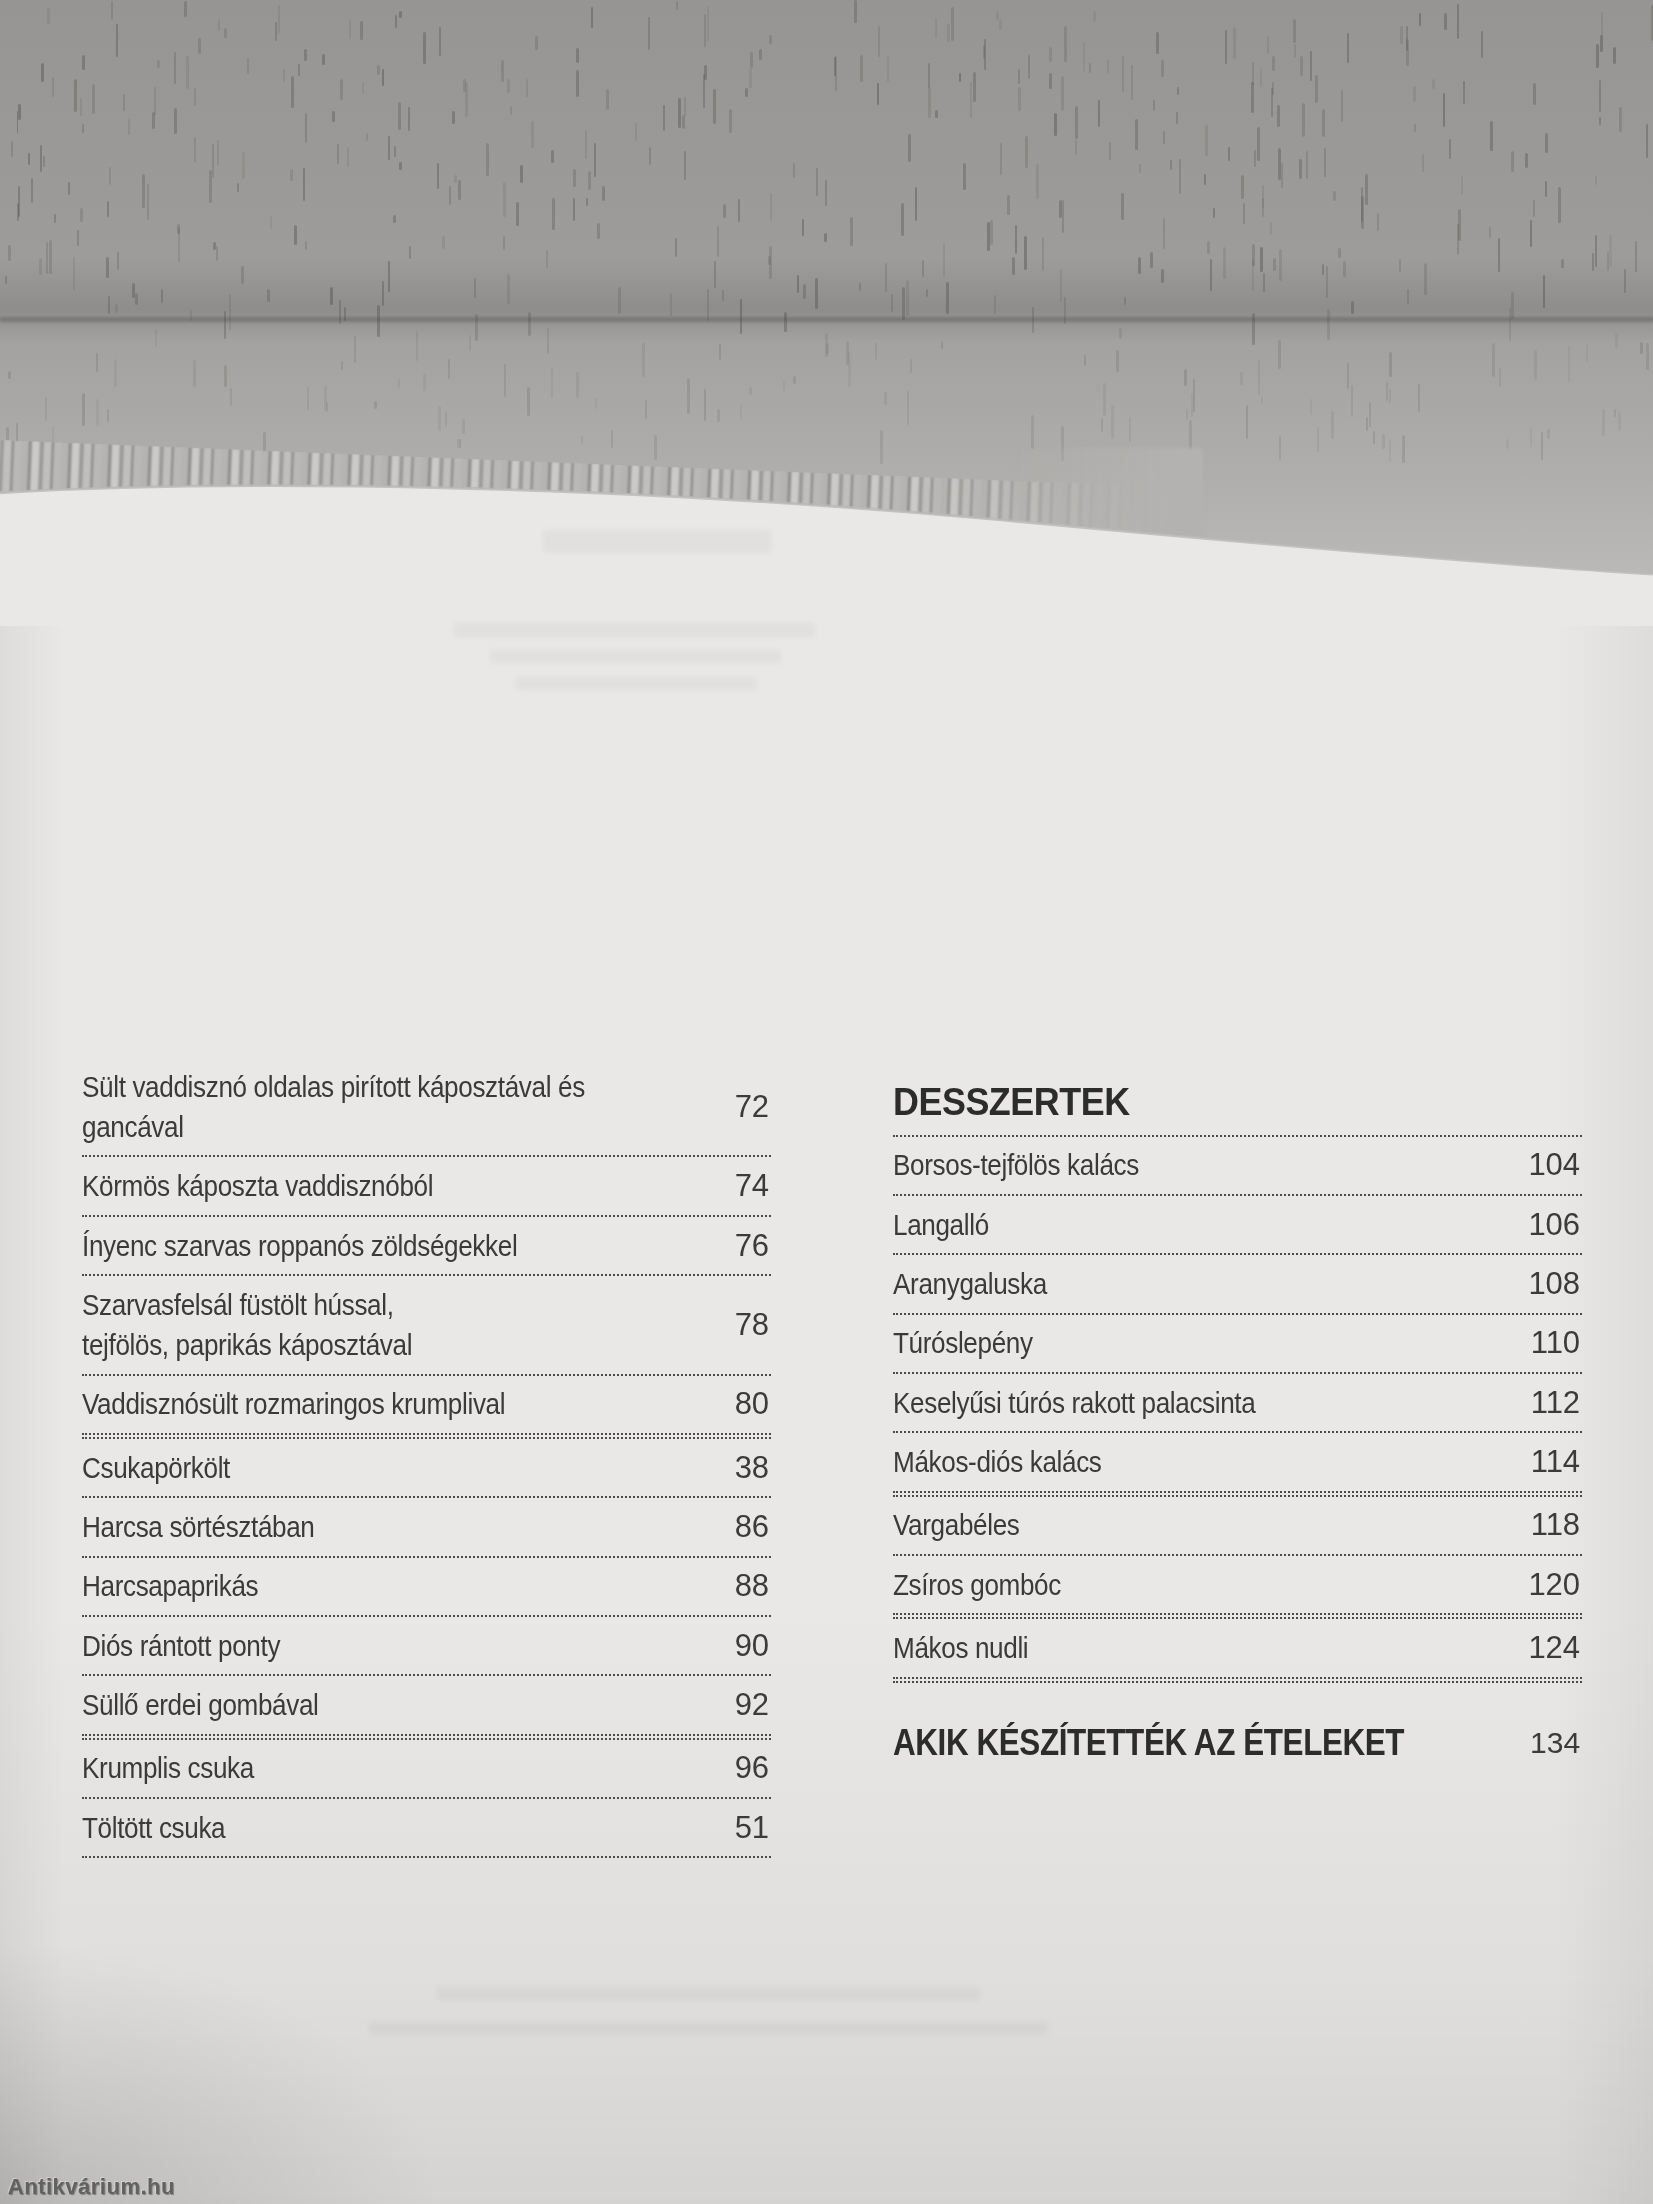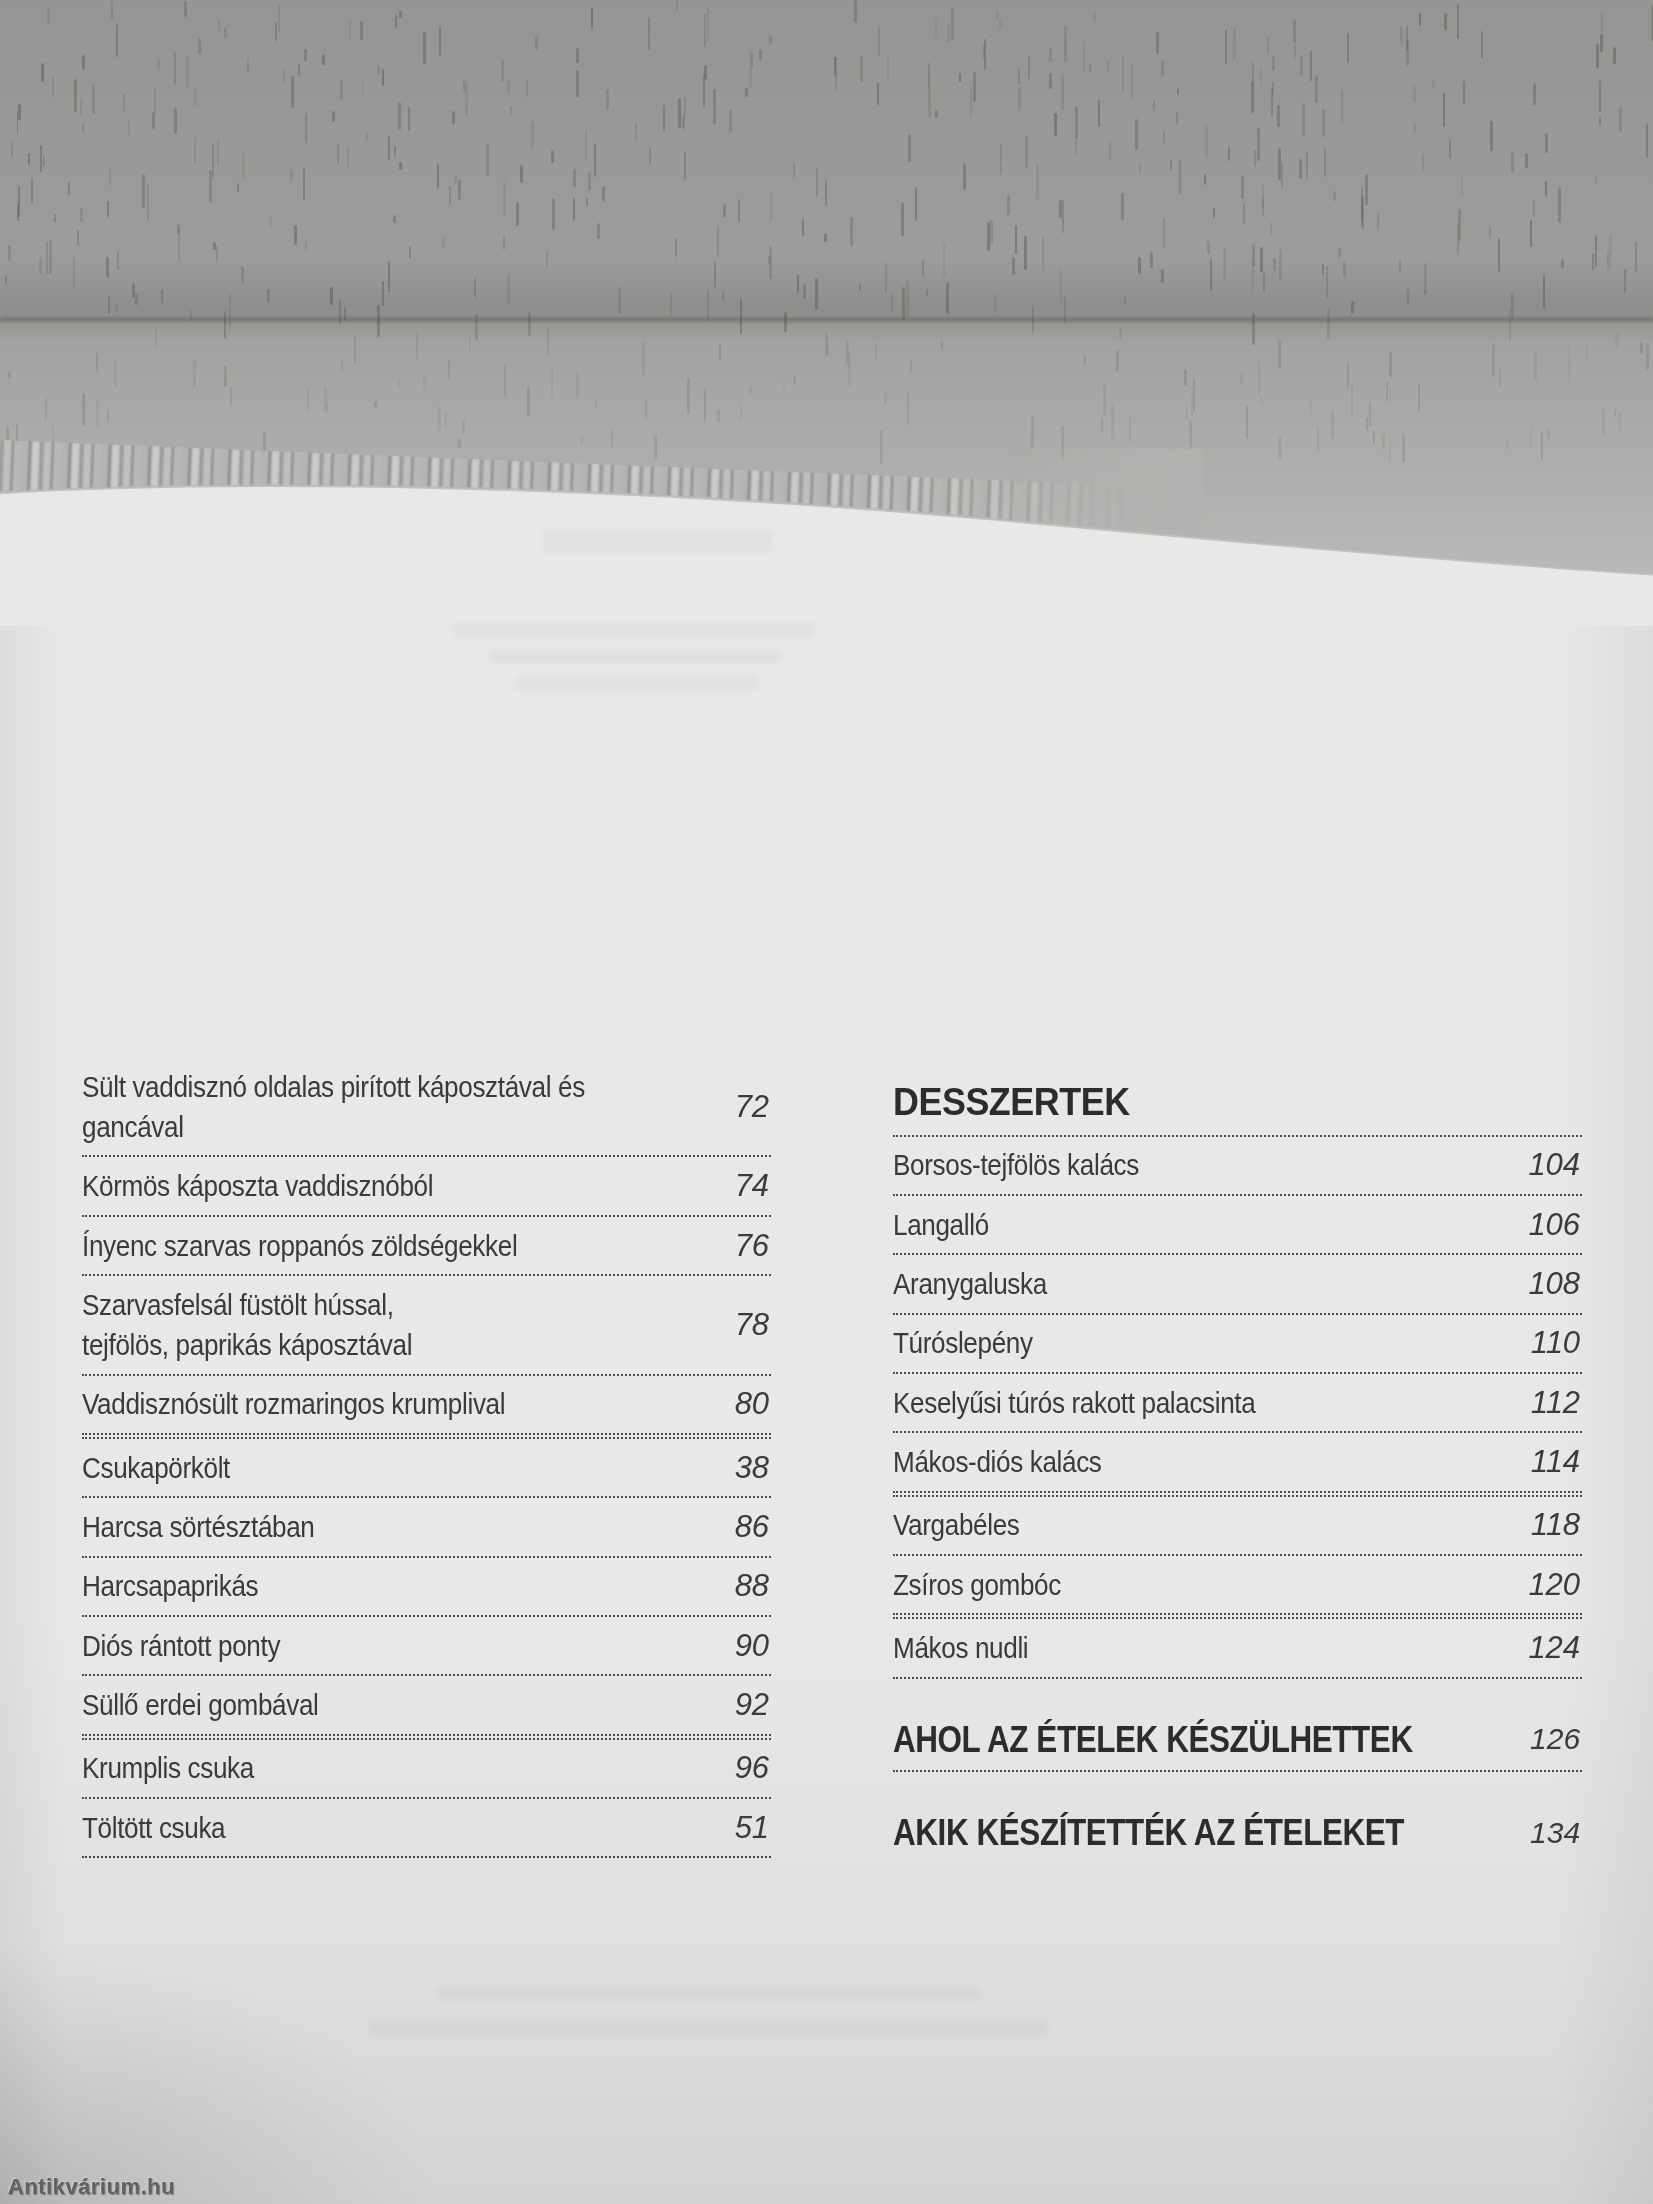--- a/index.html
+++ b/index.html
@@ -52,21 +52,21 @@
   .toc-col-left{left:82px;top:1060px;}
   .toc-col-right{left:893px;top:1080px;}
   .toc-entry{position:relative;padding:6.8px 0 6.8px;}
   .toc-title{
     font-size:29px;line-height:40px;letter-spacing:-0.4px;white-space:nowrap;
     transform:scaleX(.90);transform-origin:0 50%;color:#3a3a38;
   }
   .toc-title span{display:block;}
   .toc-page{
     position:absolute;right:1.9px;top:50%;transform:translateY(-50%);
-    font-size:31px;color:#3b3b39;letter-spacing:0;font-style:italic;
+    font-size:31px;color:#3b3b39;letter-spacing:0;
   }
   .dots{height:0;border-top:2.9px dotted #4a4a48;margin:1.9px 0 1.9px;}
   .toc-header{
     position:relative;padding:0 0 9.7px;
     font-size:39px;line-height:43px;font-weight:bold;letter-spacing:-0.5px;
     color:#2c2c2a;transform-origin:0 50%;
   }
   .toc-header .hdr-label{display:inline-block;transform:scaleX(.92);transform-origin:0 50%;white-space:nowrap;}
   .toc-section{position:relative;margin-top:31px;padding:7.8px 0;}
   .toc-section .sec-label{
@@ -753,24 +753,20 @@
       <div class="dots"></div>
       <div class="toc-entry">
         <div class="toc-title">
           <span>Mákos nudli</span>
         </div>
         <div class="toc-page">124</div>
       </div>
       <div class="dots"></div>
     </div>
 
-  <div class="toc-section">
-    <span class="sec-label">AHOL AZ ÉTELEK KÉSZÜLHETTEK</span>
-    <span class="toc-page">126</span>
-  </div>
   <div class="dots"></div>
 
   <div class="toc-section">
     <span class="sec-label">AKIK KÉSZÍTETTÉK AZ ÉTELEKET</span>
     <span class="toc-page">134</span>
   </div>
 </div>
 
 <div class="watermark">Antikvárium.hu</div>
 

